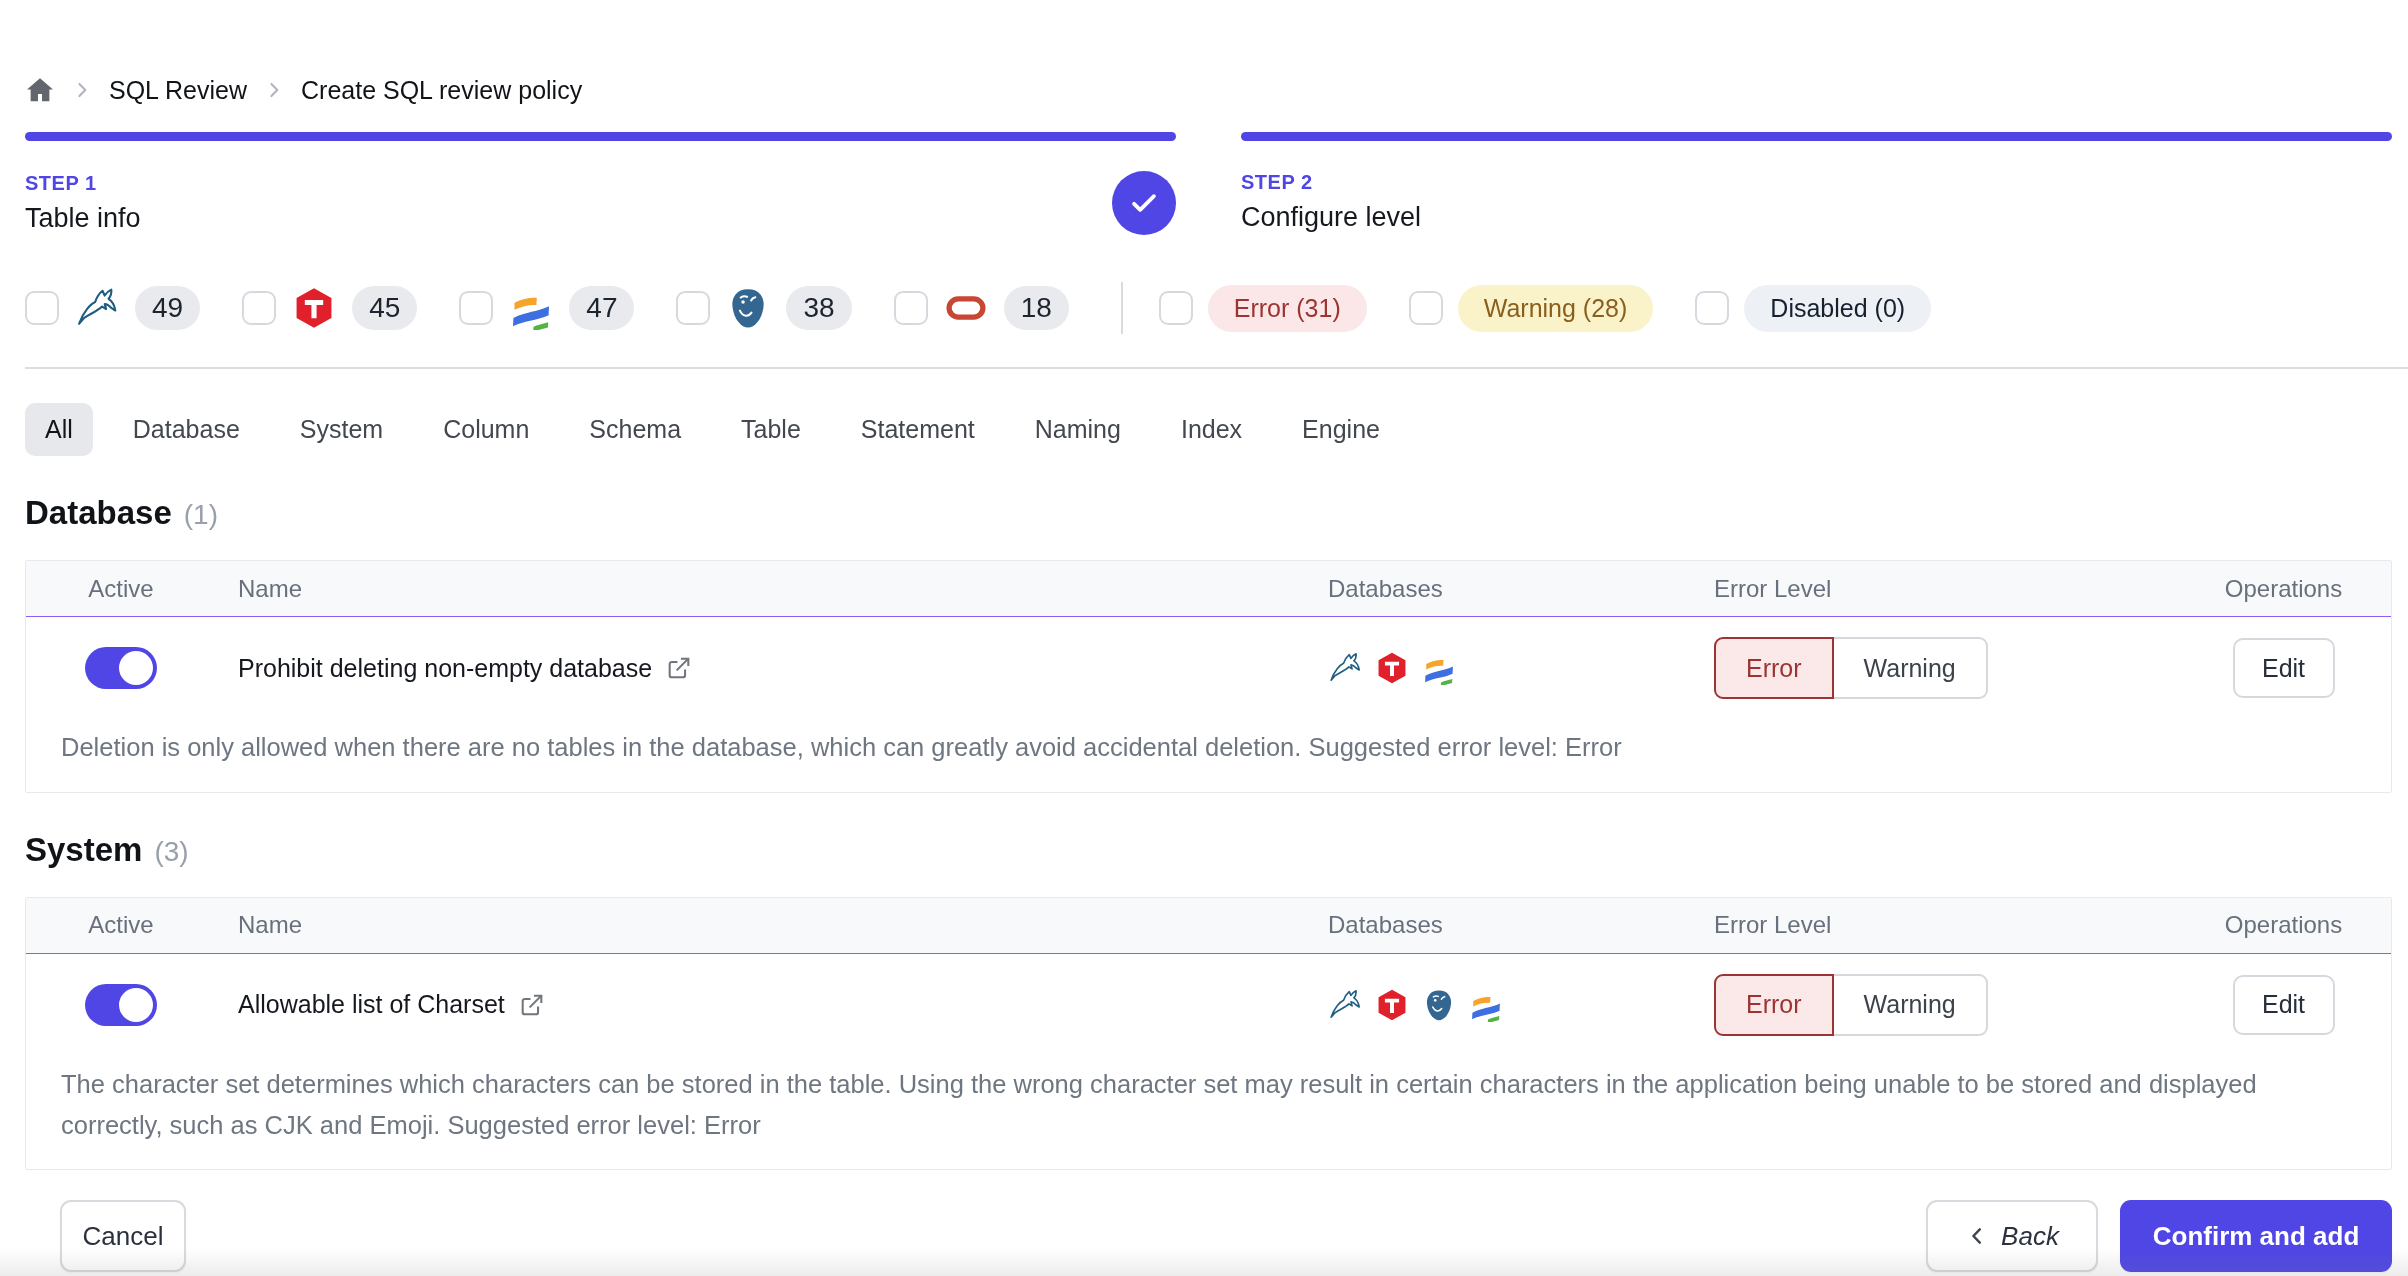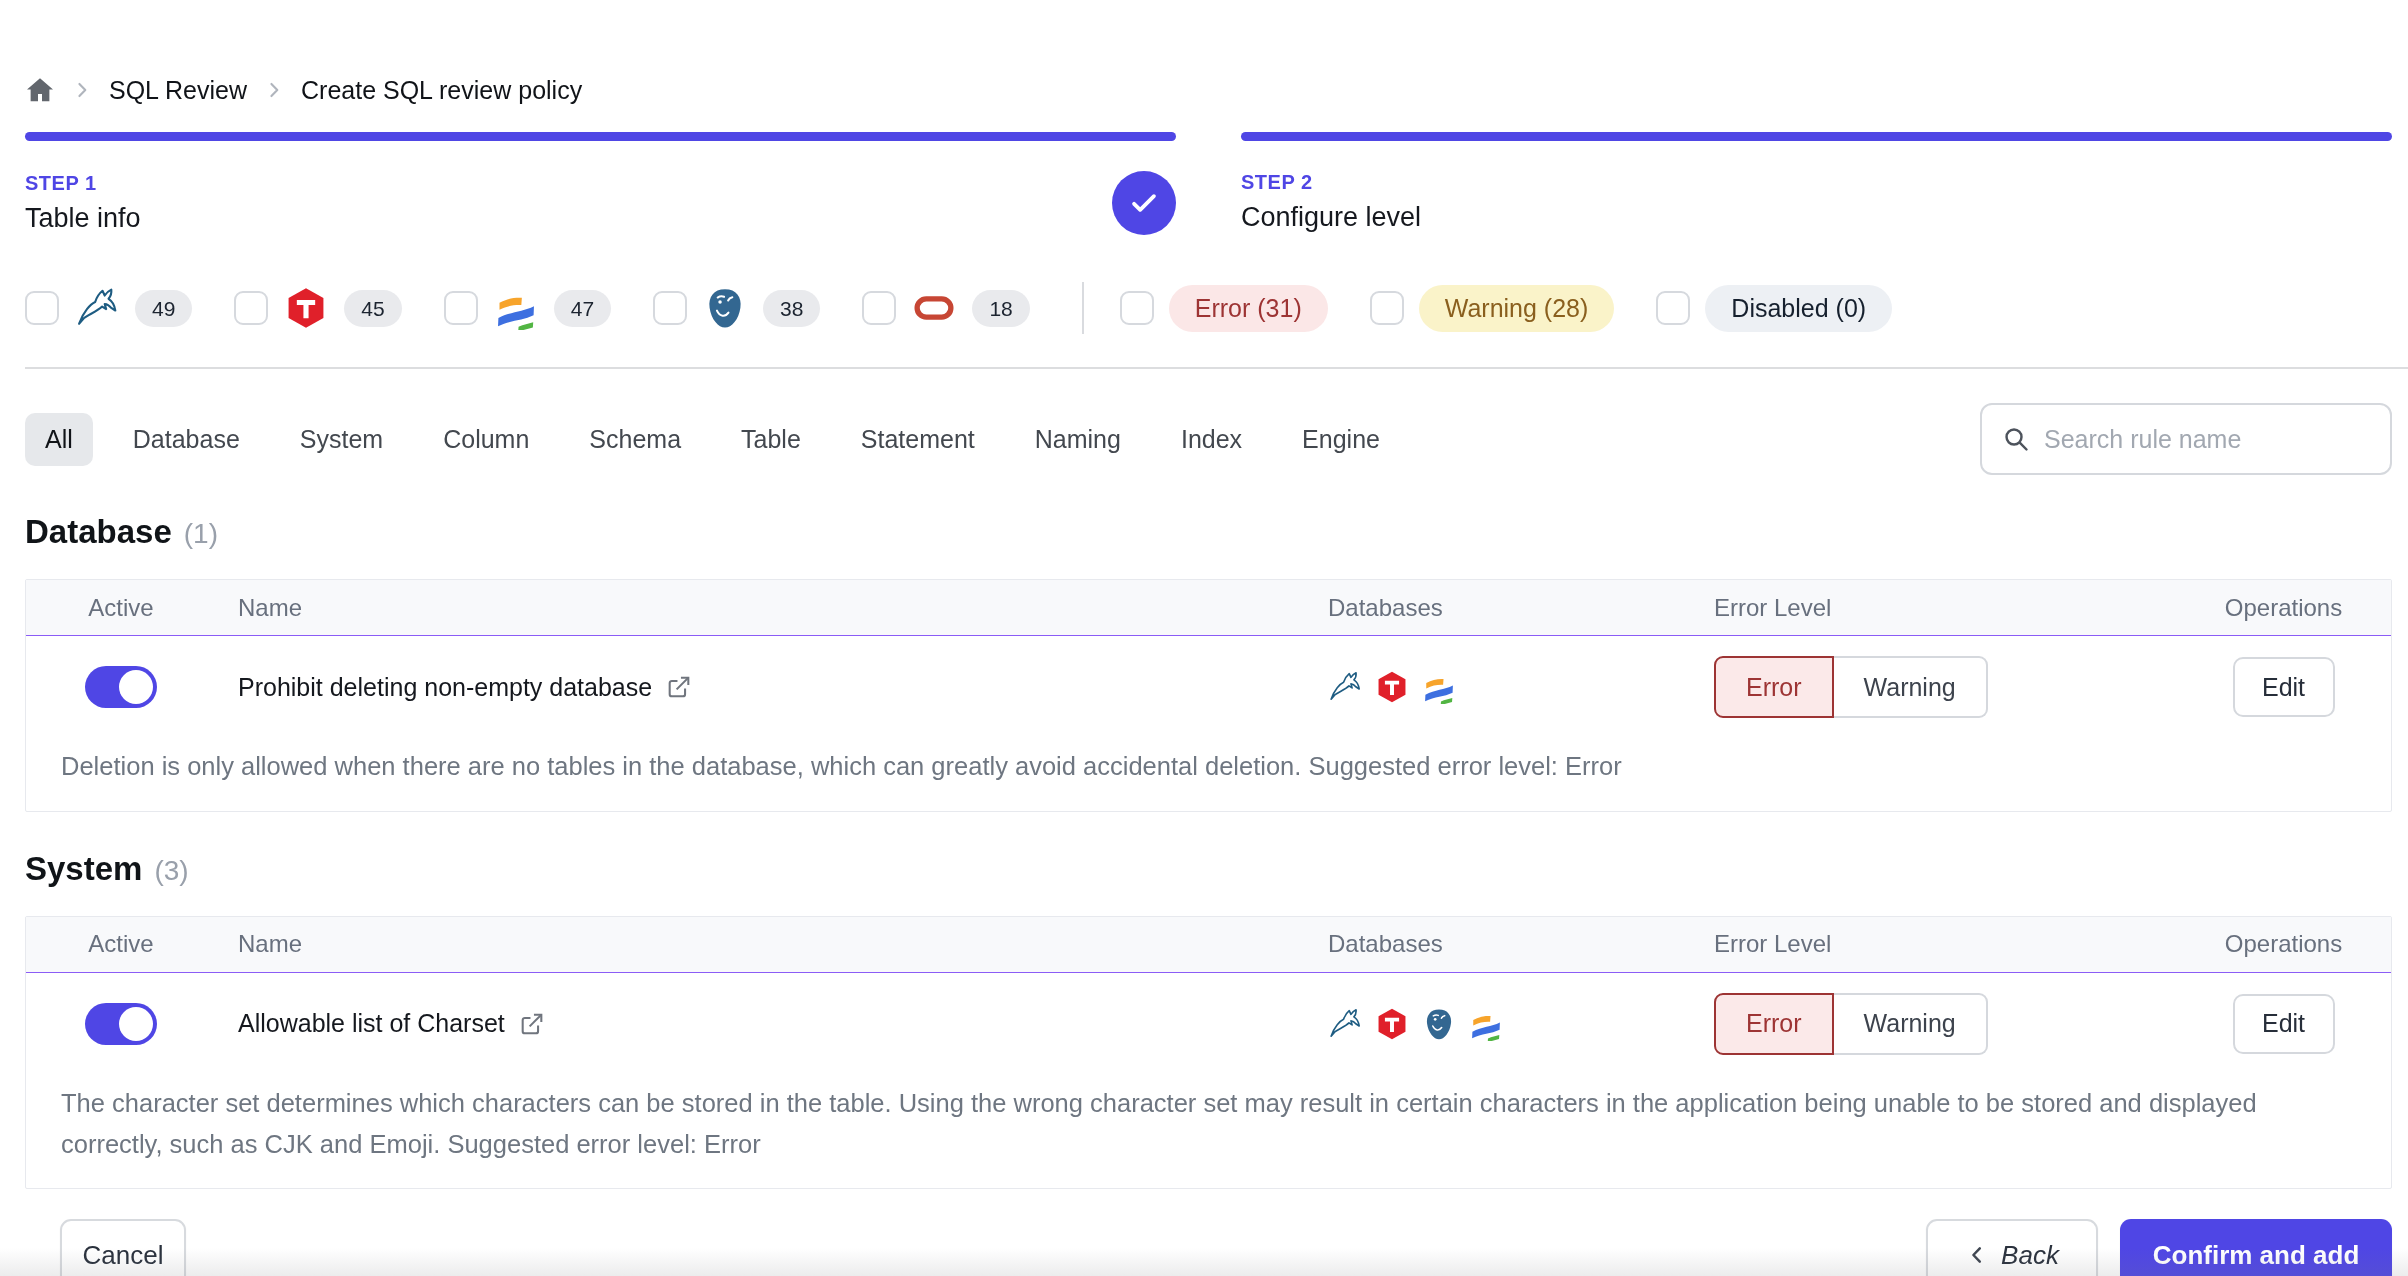--- a/index.html
+++ b/index.html
@@ -27,21 +27,21 @@
   .step-check { width: 64px; height: 64px; border-radius: 50%; background: #4f46e5;
                 display: flex; align-items: center; justify-content: center; }
   .step-check svg { width: 34px; height: 34px; }
 
   
   .filter-row { display: flex; align-items: center; padding: 0 25px; margin-top: 46px; height: 54px; }
   .filter-group { display: flex; align-items: center; gap: 15px; margin-right: 42px; }
   .checkbox { width: 34px; height: 34px; border: 2px solid #d6d9de; border-radius: 9px; background: #fff; flex: none; }
   .engine-ico { width: 46px; height: 46px; display:flex; align-items:center; justify-content:center; }
   .engine-ico svg { width: 44px; height: 44px; }
-  .count-badge { background: #e9eaed; color: #1c2430; font-size: 21px; border-radius: 24px;
+  .count-badge { background: #e9eaed; color: #1c2430; font-size: 28px; border-radius: 24px;
                  padding: 8px 17px; line-height: 1; }
   .v-divider { width: 2px; height: 52px; background: #d9dbdf; margin: 0 36px 0 10px; }
   .level-pill { font-size: 25px; font-weight: 500; border-radius: 26px; padding: 11px 26px; line-height: 1; }
   .pill-error { background: #fbe7e7; color: #9d3434; }
   .pill-warning { background: #faf3c9; color: #8a5f1e; }
   .pill-disabled { background: #edf0f4; color: #16202e; }
 
   .h-divider { border: none; border-top: 2px solid #dcdddf; margin: 32px 0 0 25px; }
 
   
@@ -270,28 +270,20 @@
   <span class="tab selected">All</span>
   <span class="tab">Database</span>
   <span class="tab">System</span>
   <span class="tab">Column</span>
   <span class="tab">Schema</span>
   <span class="tab">Table</span>
   <span class="tab">Statement</span>
   <span class="tab">Naming</span>
   <span class="tab">Index</span>
   <span class="tab">Engine</span>
-  <div class="search-box">
-    <span>
-        <svg>
-          <use href="#i-search"></use>
-        </svg>
-      </span>
-    <input type="text" placeholder="Search rule name" style="">
-  </div>
 </div>
 
 <div class="section-heading">
   <span class="section-title">Database</span>
   <span class="section-count">(1)</span>
 </div>
 
 <div class="rule-table">
   <div class="t-head">
     <span class="th th-active">Active</span>

